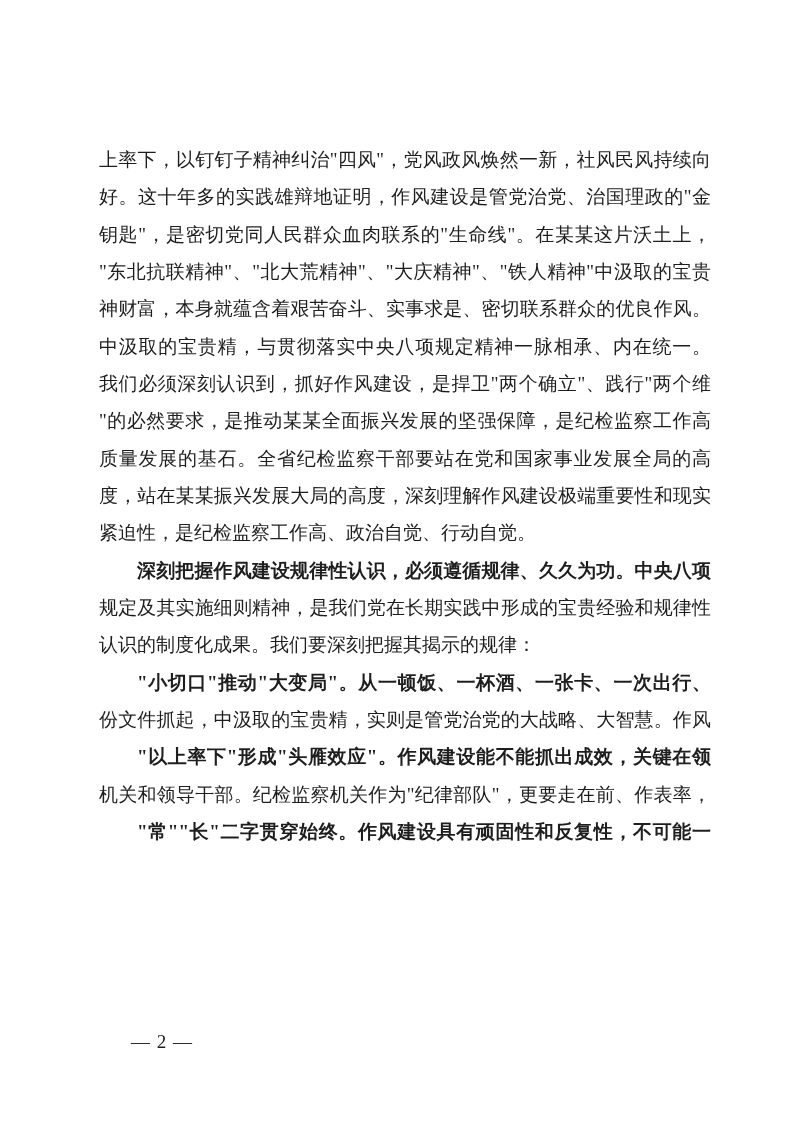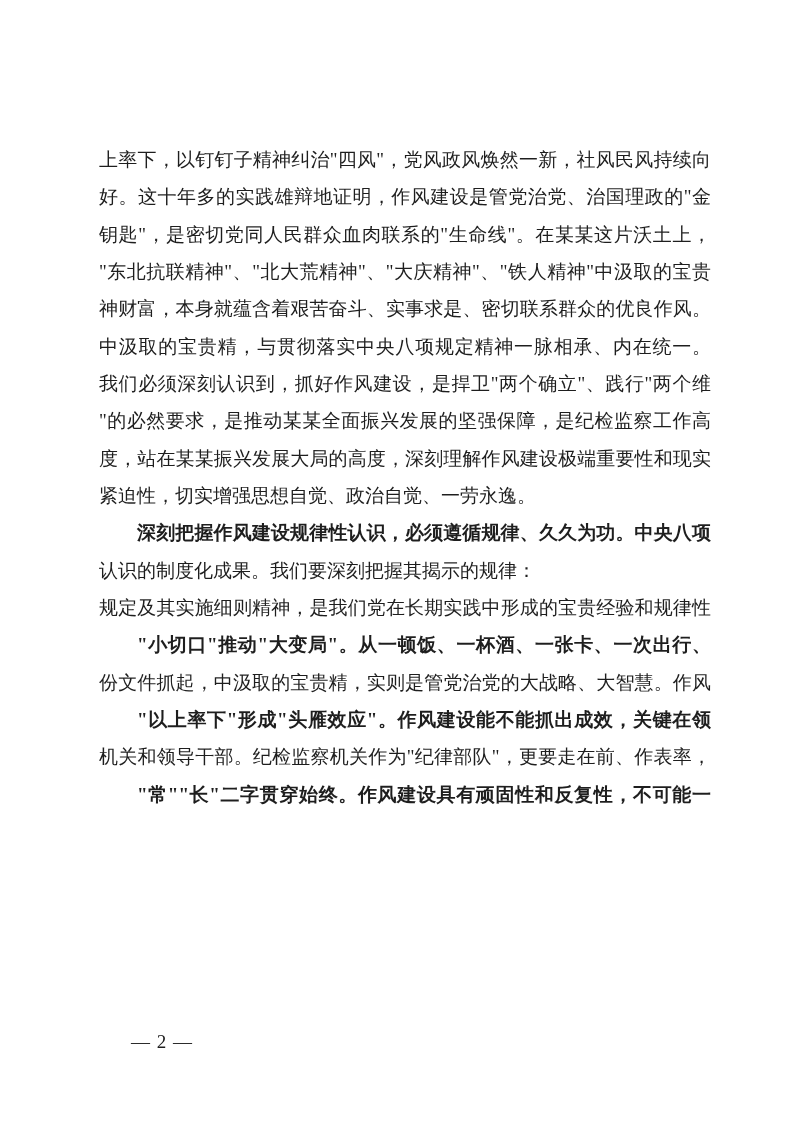--- a/index.html
+++ b/index.html
@@ -59,27 +59,28 @@
   <div class="text-block">
       <div class="paragraph">
         <div class="line">上率下，以钉钉子精神纠治"四风"，党风政风焕然一新，社风民风持续向</div>
         <div class="line">好。这十年多的实践雄辩地证明，作风建设是管党治党、治国理政的"金</div>
         <div class="line">钥匙"，是密切党同人民群众血肉联系的"生命线"。在某某这片沃土上，从</div>
         <div class="line">"东北抗联精神"、"北大荒精神"、"大庆精神"、"铁人精神"中汲取的宝贵精</div>
         <div class="line">神财富，本身就蕴含着艰苦奋斗、实事求是、密切联系群众的优良作风。</div>
         <div class="line">中汲取的宝贵精，与贯彻落实中央八项规定精神一脉相承、内在统一。</div>
         <div class="line">我们必须深刻认识到，抓好作风建设，是捍卫"两个确立"、践行"两个维护</div>
         <div class="line">"的必然要求，是推动某某全面振兴发展的坚强保障，是纪检监察工作高</div>
+        <div class="line">质量发展的基石。全省纪检监察干部要站在党和国家事业发展全局的高</div>
         <div class="line">度，站在某某振兴发展大局的高度，深刻理解作风建设极端重要性和现实</div>
-        <div class="line short">紧迫性，切实增强思想自觉、政治自觉、一劳永逸。</div>
+        <div class="line short">紧迫性，是纪检监察工作高、政治自觉、行动自觉。</div>
       </div>
       <div class="paragraph">
         <div class="line indent">深刻把握作风建设规律性认识，必须遵循规律、久久为功。中央八项</div>
+        <div class="line">规定及其实施细则精神，是我们党在长期实践中形成的宝贵经验和规律性</div>
         <div class="line short">认识的制度化成果。我们要深刻把握其揭示的规律：</div>
-        <div class="line">规定及其实施细则精神，是我们党在长期实践中形成的宝贵经验和规律性</div>
       </div>
       <div class="paragraph">
         <div class="line indent">"小切口"推动"大变局"。从一顿饭、一杯酒、一张卡、一次出行、一</div>
         <div class="line">份文件抓起，中汲取的宝贵精，实则是管党治党的大战略、大智慧。作风建</div>
       </div>
       <div class="paragraph">
         <div class="line indent">"以上率下"形成"头雁效应"。作风建设能不能抓出成效，关键在领导</div>
         <div class="line">机关和领导干部。纪检监察机关作为"纪律部队"，更要走在前、作表率，</div>
       </div>
       <div class="paragraph">

